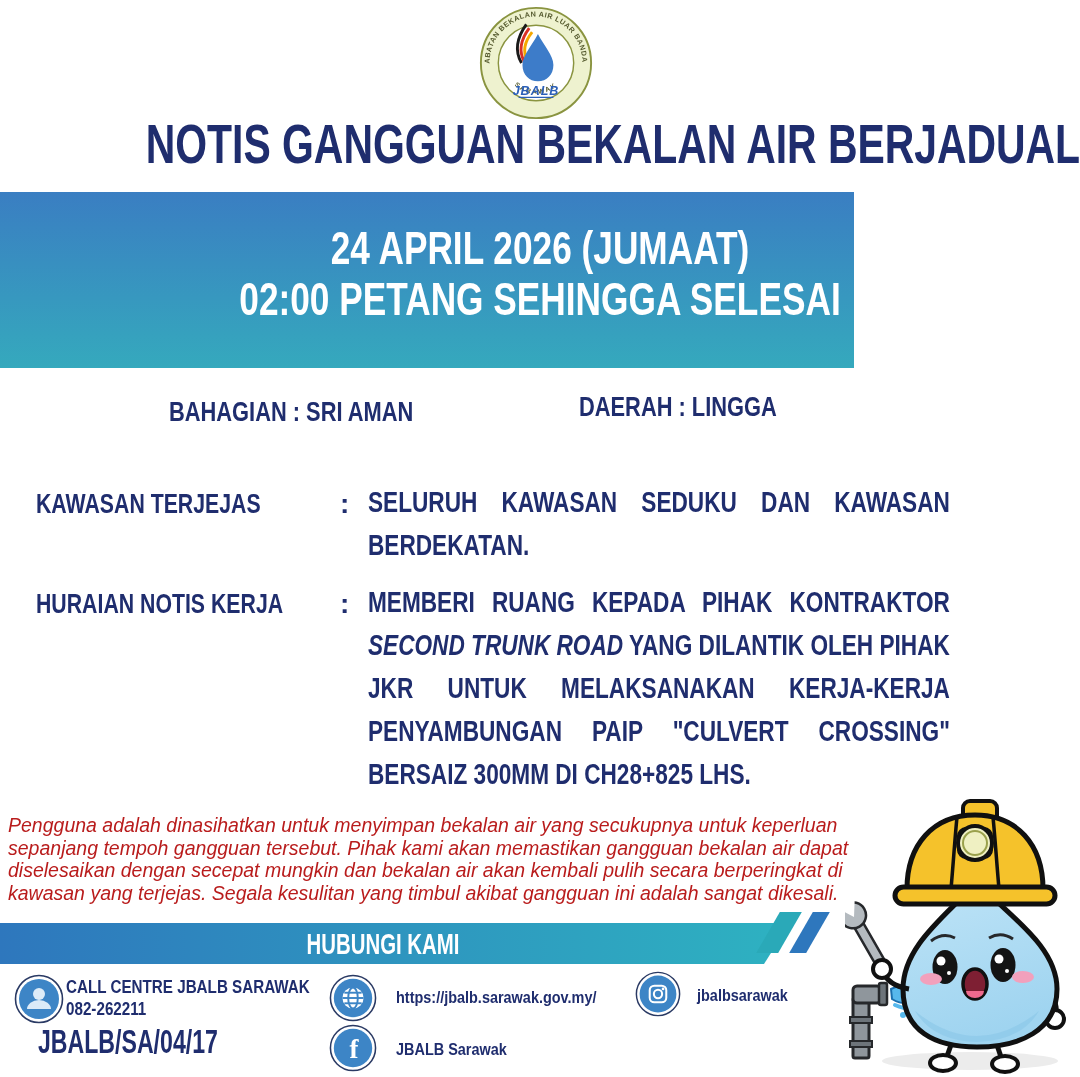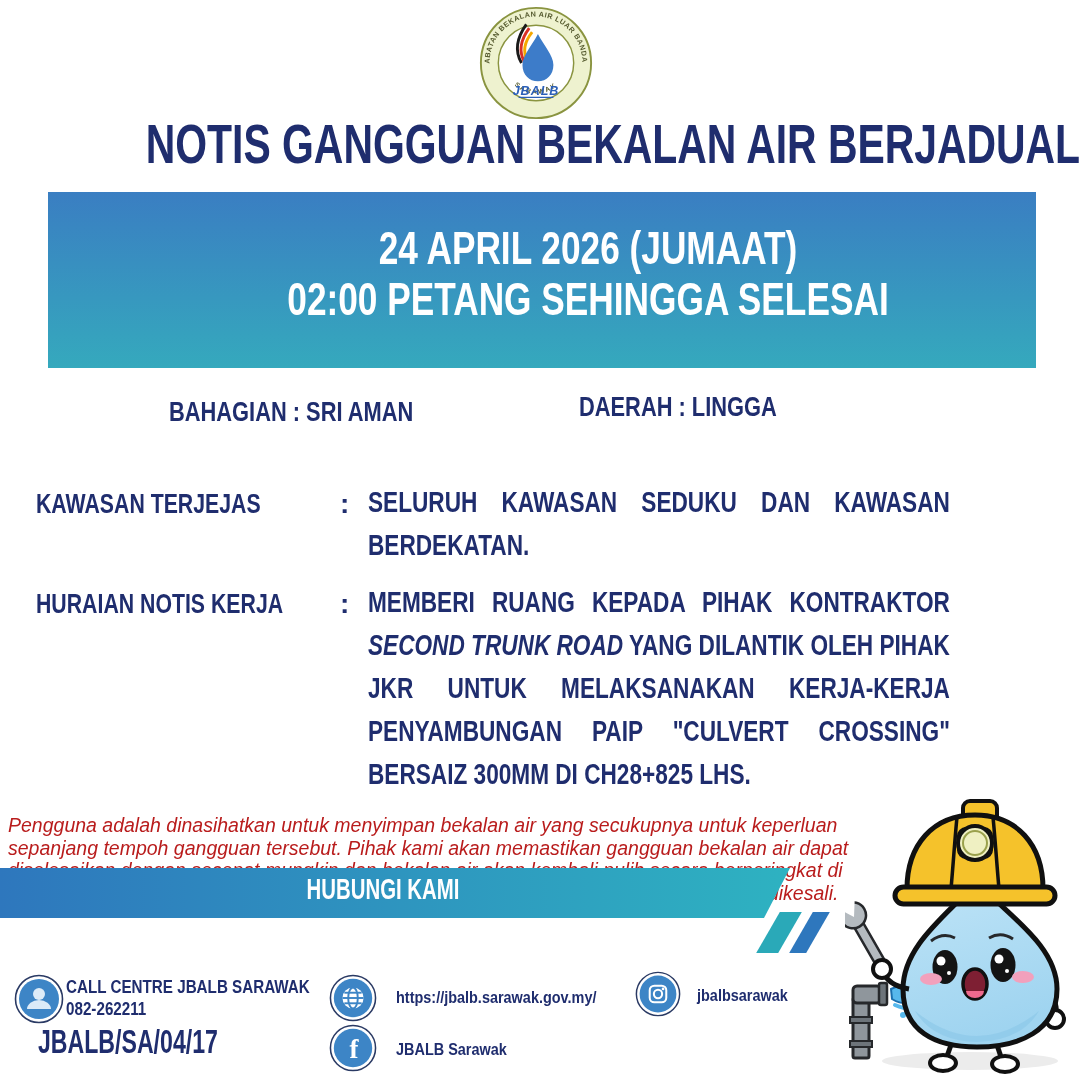--- a/index.html
+++ b/index.html
@@ -4,42 +4,42 @@
 <style>
   html,body{margin:0;padding:0;background:#fff;}
   .poster{position:relative;width:1080px;height:1077px;background:#ffffff;overflow:hidden;
           font-family:"Liberation Sans",sans-serif;color:#1f2d6e;}
   
   .logo{position:absolute;left:478px;top:5px;width:116px;height:116px;}
   .title{position:absolute;left:0;top:113px;width:1080px;text-align:center;
          font-size:56px;font-weight:bold;letter-spacing:0px;color:#1f2d6e;
          transform:scaleX(.73);transform-origin:50% 50%;white-space:nowrap;line-height:62px;}
   
-  .date-banner{position:absolute;left:0;top:192px;width:988px;height:176px;
-               background:linear-gradient(180deg,#3a7ec2 0%,#35a9bd 100%);margin-left:48px;}
+  .date-banner{position:absolute;left:0;top:192px;width:854px;height:176px;
+               background:linear-gradient(180deg,#3a7ec2 0%,#35a9bd 100%);}
   .date-lines{position:absolute;left:0;top:30px;width:1080px;text-align:center;color:#ffffff;
               font-weight:bold;font-size:47px;line-height:51px;transform:scaleX(.75);
               transform-origin:50% 50%;white-space:nowrap;}
   
   .region{position:absolute;font-weight:bold;font-size:28px;white-space:nowrap;
           transform:scaleX(.78);transform-origin:0 50%;}
   .region.bahagian{left:169px;top:396px;}
   .region.daerah{left:579px;top:391px;}
   
   .row-label{position:absolute;left:36px;font-weight:bold;font-size:28px;white-space:nowrap;
              transform:scaleX(.76);transform-origin:0 0;}
   .row-colon{position:absolute;left:340px;font-weight:bold;font-size:28px;}
   .row-value{position:absolute;left:368px;width:746px;font-weight:bold;font-size:29px;
              line-height:43px;text-align:justify;transform:scaleX(.78);transform-origin:0 0;}
   .row-value .it{font-style:italic;}
   
   .disclaimer{position:absolute;left:8px;top:814px;width:868px;font-style:italic;
               font-size:19.5px;line-height:22.5px;color:#b91c1c;font-weight:500;}
   
-  .contact-bar{position:absolute;left:0;top:868px;width:790px;height:50px;
+  .contact-bar{position:absolute;left:0;top:923px;width:790px;height:41px;
                background:linear-gradient(90deg,#2e77bd 0%,#2eb2c1 100%);
                clip-path:polygon(0 0,100% 0,calc(100% - 26px) 100%,0 100%);}
   .contact-bar-text{position:absolute;left:0;top:0;width:766px;height:41px;display:flex;
                     align-items:center;justify-content:center;color:#fff;font-weight:bold;
                     font-size:30px;transform:scaleX(.68);transform-origin:50% 50%;white-space:nowrap;}
   .stripe{position:absolute;top:912px;height:41px;transform:skewX(-30deg);}
   .stripe.s1{left:768px;width:22px;background:#2aa9b8;}
   .stripe.s2{left:801px;width:17px;background:#2e77bd;}
   
   .cicon{position:absolute;}

